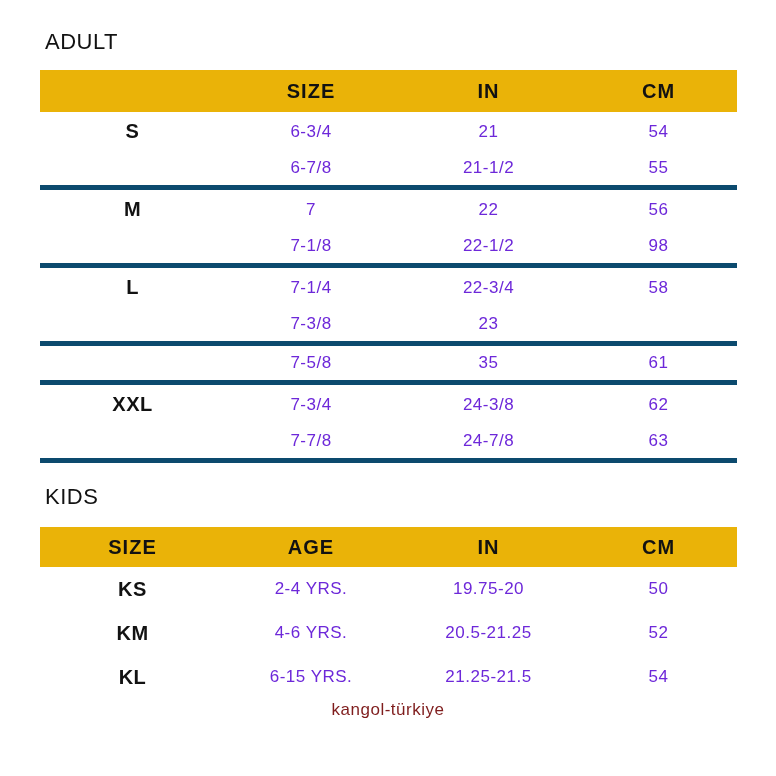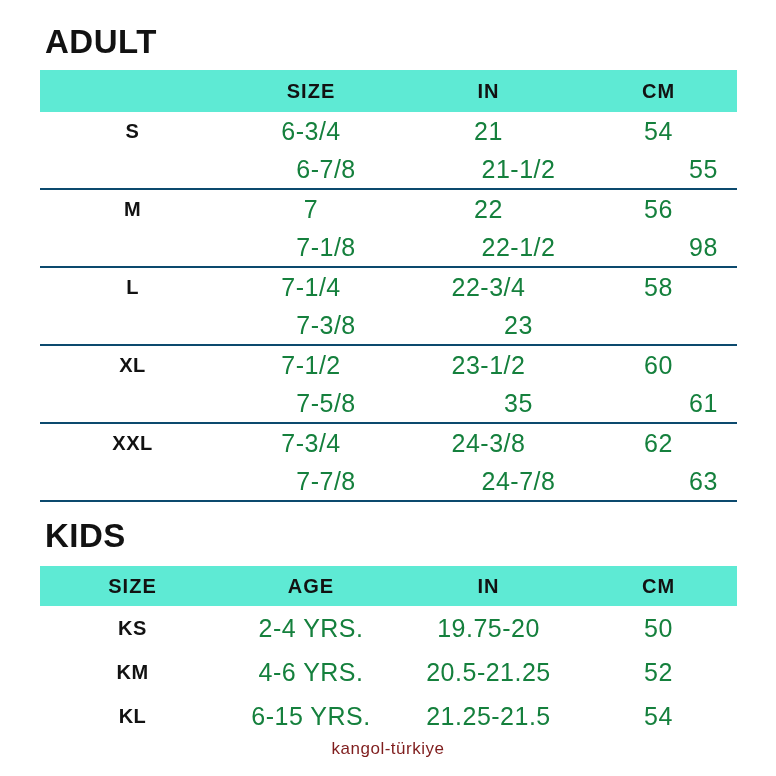--- a/index.html
+++ b/index.html
@@ -7,59 +7,58 @@
     margin: 0;
     padding: 0;
     background: #ffffff;
     width: 776px;
     height: 776px;
     font-family: "Liberation Sans", sans-serif;
     overflow: hidden;
   }
   .section-title {
     margin: 28px 0 0 45px;
-    font-size: 33px;
-    font-weight: bold;
+    font-size: 22px;
+    font-weight: normal;
     letter-spacing: 0.5px;
     color: #121212;
     line-height: 28px;
   }
   .size-table {
     margin-left: 40px;
     width: 697px;
     margin-top: 14px;
   }
   .thead {
     display: grid;
     grid-template-columns: 185px 172px 183px 157px;
-    background: #5eead4;
+    background: #eab308;
     height: 42px;
     align-items: center;
   }
   .th {
     text-align: center;
     font-weight: bold;
     font-size: 20px;
     letter-spacing: 1px;
     color: #121212;
   }
   .row {
     display: grid;
     grid-template-columns: 185px 172px 183px 157px;
     height: 39px;
     align-items: center;
   }
   .group-end {
-    border-bottom: 2px solid #0c4a6e;
-    gap: 15px;
+    border-bottom: 5px solid #0c4a6e;
   }
   .cell {
     text-align: center;
-    font-size: 25px;
-    color: #15803d;
+    font-size: 17px;
+    color: #6d28d9;
     letter-spacing: 0.5px;
   }
   .cell.bold {
     font-weight: bold;
     font-size: 20px;
     color: #121212;
   }
   .kids-table .thead { height: 40px; }
   .kids-table .row { height: 44px; }
   .kids-title { margin-top: 20px; }
@@ -116,26 +115,20 @@
     <div class="cell">7-1/4</div>
     <div class="cell">22-3/4</div>
     <div class="cell">58</div>
   </div>
   <div class="row group-end">
     <div class="cell bold"></div>
     <div class="cell">7-3/8</div>
     <div class="cell">23</div>
   </div>
 
-  <div class="row">
-    <div class="cell bold">XL</div>
-    <div class="cell">7-1/2</div>
-    <div class="cell">23-1/2</div>
-    <div class="cell">60</div>
-  </div>
   <div class="row group-end">
     <div class="cell bold"></div>
     <div class="cell">7-5/8</div>
     <div class="cell">35</div>
     <div class="cell">61</div>
   </div>
 
   <div class="row">
     <div class="cell bold">XXL</div>
     <div class="cell">7-3/4</div>

